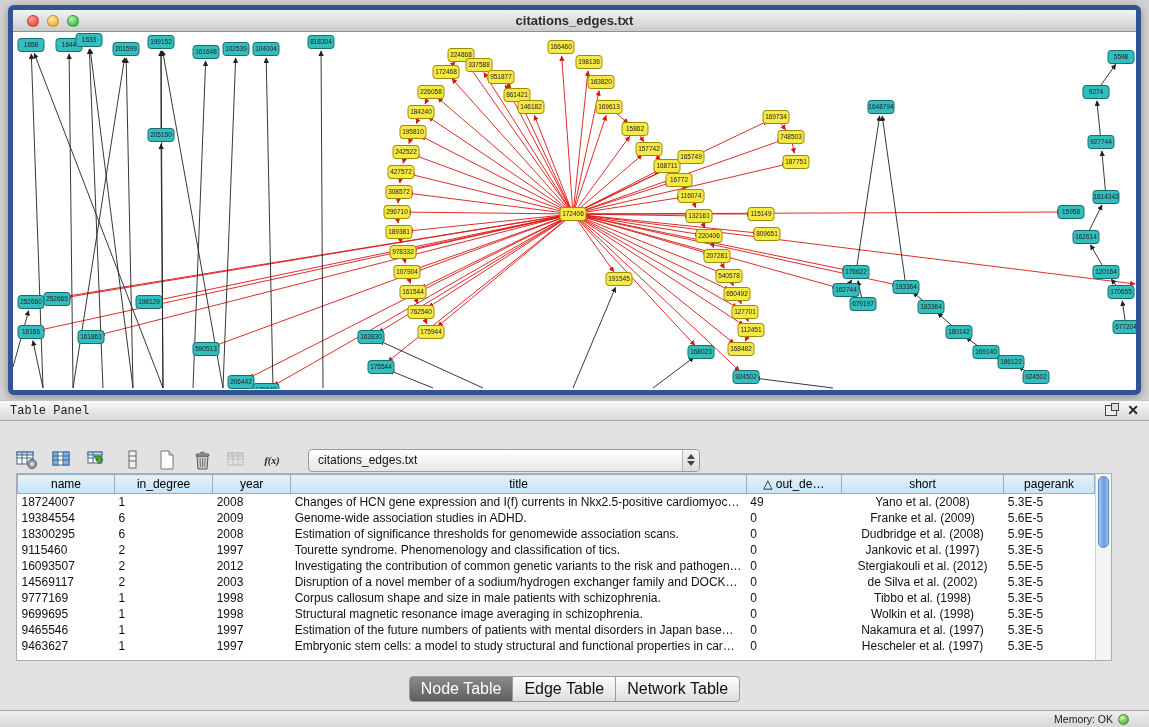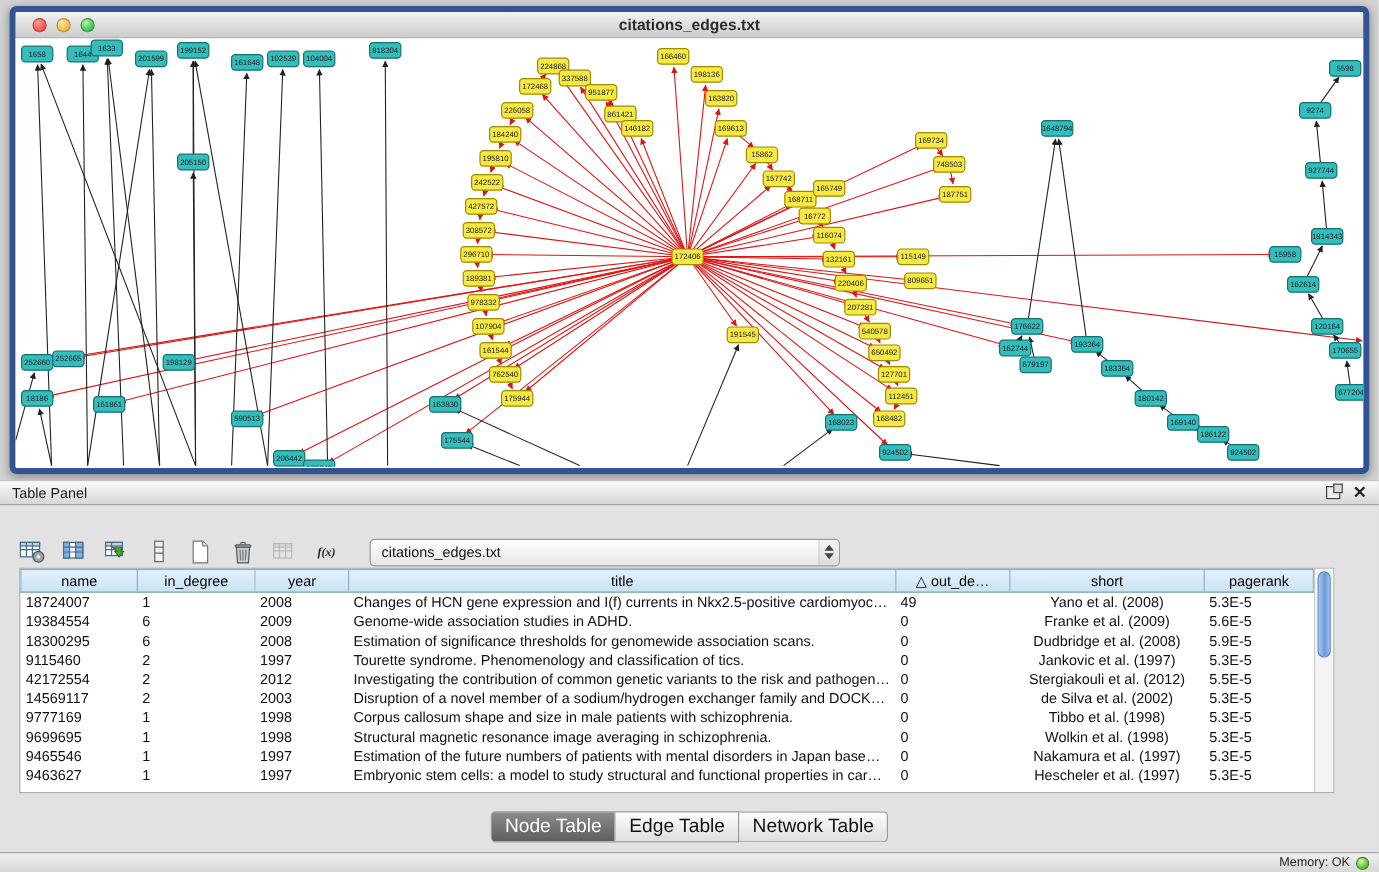--- a/index.html
+++ b/index.html
@@ -33,21 +33,21 @@
   .light.green{ background:radial-gradient(circle at 35% 30%, #b9f3af, #3cc24b 70%); }
   .graph-area{ width:1123px; height:357px; background:#fff; }
 
   
   .table-panel{ position:absolute; left:0; top:400px; width:1149px; height:310px; background:#e2e2e2; }
   .panel-header{
     height:21px; background:linear-gradient(#fafafa,#d7d7d7);
     border-top:1px solid #c6c6c6; border-bottom:1px solid #a3a3a3;
     position:relative;
   }
-  .panel-header .panel-title{ position:absolute; left:10px; top:3px; font-size:12px; color:#1c1c1c; }
+  .panel-header .panel-title{ position:absolute; left:10px; top:3px; font-size:12px; color:#1c1c1c;font-family:Liberation Mono, monospace; }
   .panel-header .hdr-icons{ position:absolute; right:10px; top:2px; display:flex; gap:10px; align-items:center; }
   .float-icon{ width:12px; height:11px; border:1.5px solid #444; position:relative; background:#eee; }
   .float-icon::after{ content:""; position:absolute; right:-3px; top:-3px; width:6px; height:6px; border:1.5px solid #444; background:#ddd; }
   .close-icon{ font-size:14px; font-weight:bold; color:#222; line-height:14px; cursor:default; }
 
   .toolbar{ position:absolute; left:14px; top:44px; height:32px; display:flex; align-items:center; gap:9px; }
   .tb-icon{ width:26px; height:26px; display:flex; align-items:center; justify-content:center; }
   .fx{ font-family:"Liberation Serif", serif; font-style:italic; font-weight:bold; font-size:10px; color:#222; }
   .combo{
     margin-left:14px; width:392px; height:23px;
@@ -100,21 +100,21 @@
     background:linear-gradient(#fdfdfd,#dedede);
     border:1px solid #9b9b9b; border-left-width:0;
   }
   .tab:first-child{ border-left-width:1px; border-radius:4px 0 0 4px; }
   .tab:last-child{ border-radius:0 4px 4px 0; }
   .tab.sel{ background:linear-gradient(#8b8b8b,#5f5f5f); color:#fff; }
 
   .statusbar{
     position:absolute; left:0; top:710px; width:1149px; height:17px;
     background:linear-gradient(#efefef,#d7d7d7); border-top:1px solid #a7a7a7;
-    display:flex; align-items:center; justify-content:flex-end; gap:5px; padding-right:8px;
+    display:flex; align-items:center; justify-content:flex-end; gap:5px; padding-right:20px;
   }
   .statusbar .mem-label{ font-size:10.5px; color:#222; }
   .mem-dot{
     width:11px; height:11px; border-radius:50%;
     background:radial-gradient(circle at 35% 30%, #d8f7b0, #54b52e 75%);
     border:1px solid #3f8d22;
   }
 </style>
 </head>
 <body>
@@ -738,21 +738,21 @@
           <tr>
             <td class="c0">9115460</td>
             <td class="c1">2</td>
             <td class="c2">1997</td>
             <td class="c3">Tourette syndrome. Phenomenology and classification of tics.</td>
             <td class="c4">0</td>
             <td class="c5">Jankovic et al. (1997)</td>
             <td class="c6">5.3E-5</td>
           </tr>
           <tr>
-            <td class="c0">42172554</td>
+            <td class="c0">16093507</td>
             <td class="c1">2</td>
             <td class="c2">2012</td>
             <td class="c3">Investigating the contribution of common genetic variants to the risk and pathogen…</td>
             <td class="c4">0</td>
             <td class="c5">Stergiakouli et al. (2012)</td>
             <td class="c6">5.5E-5</td>
           </tr>
           <tr>
             <td class="c0">14569117</td>
             <td class="c1">2</td>

